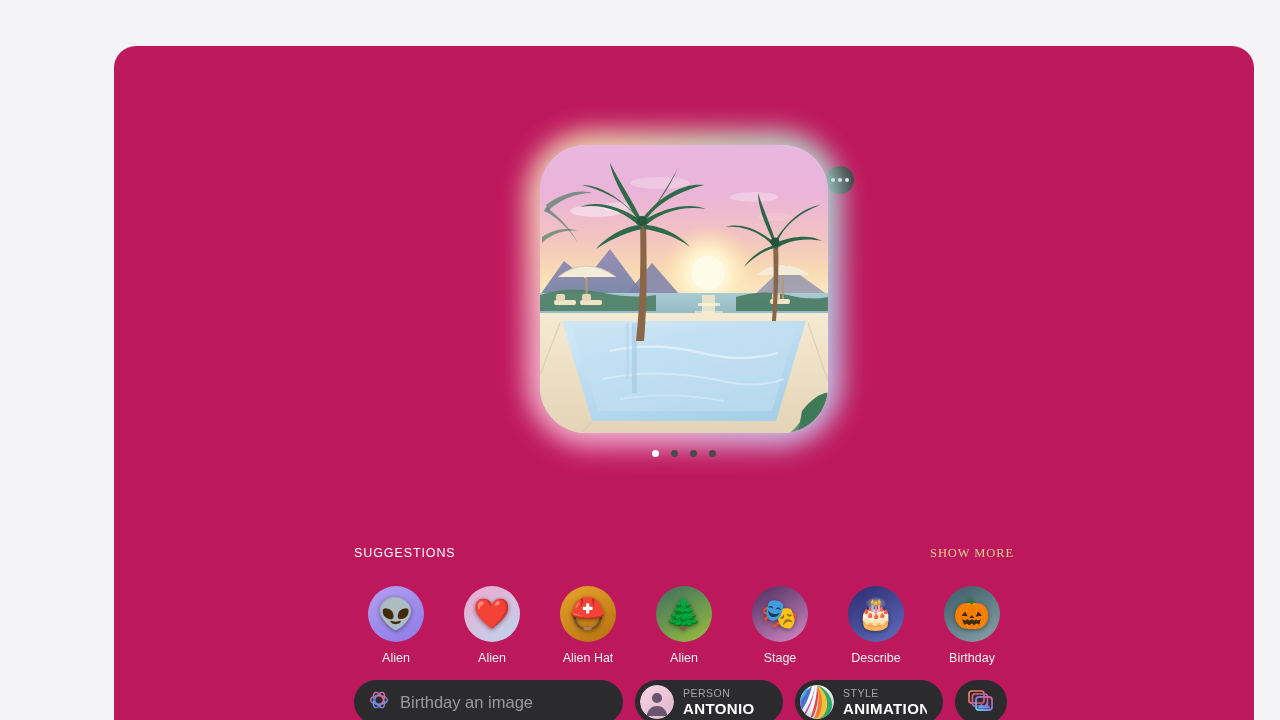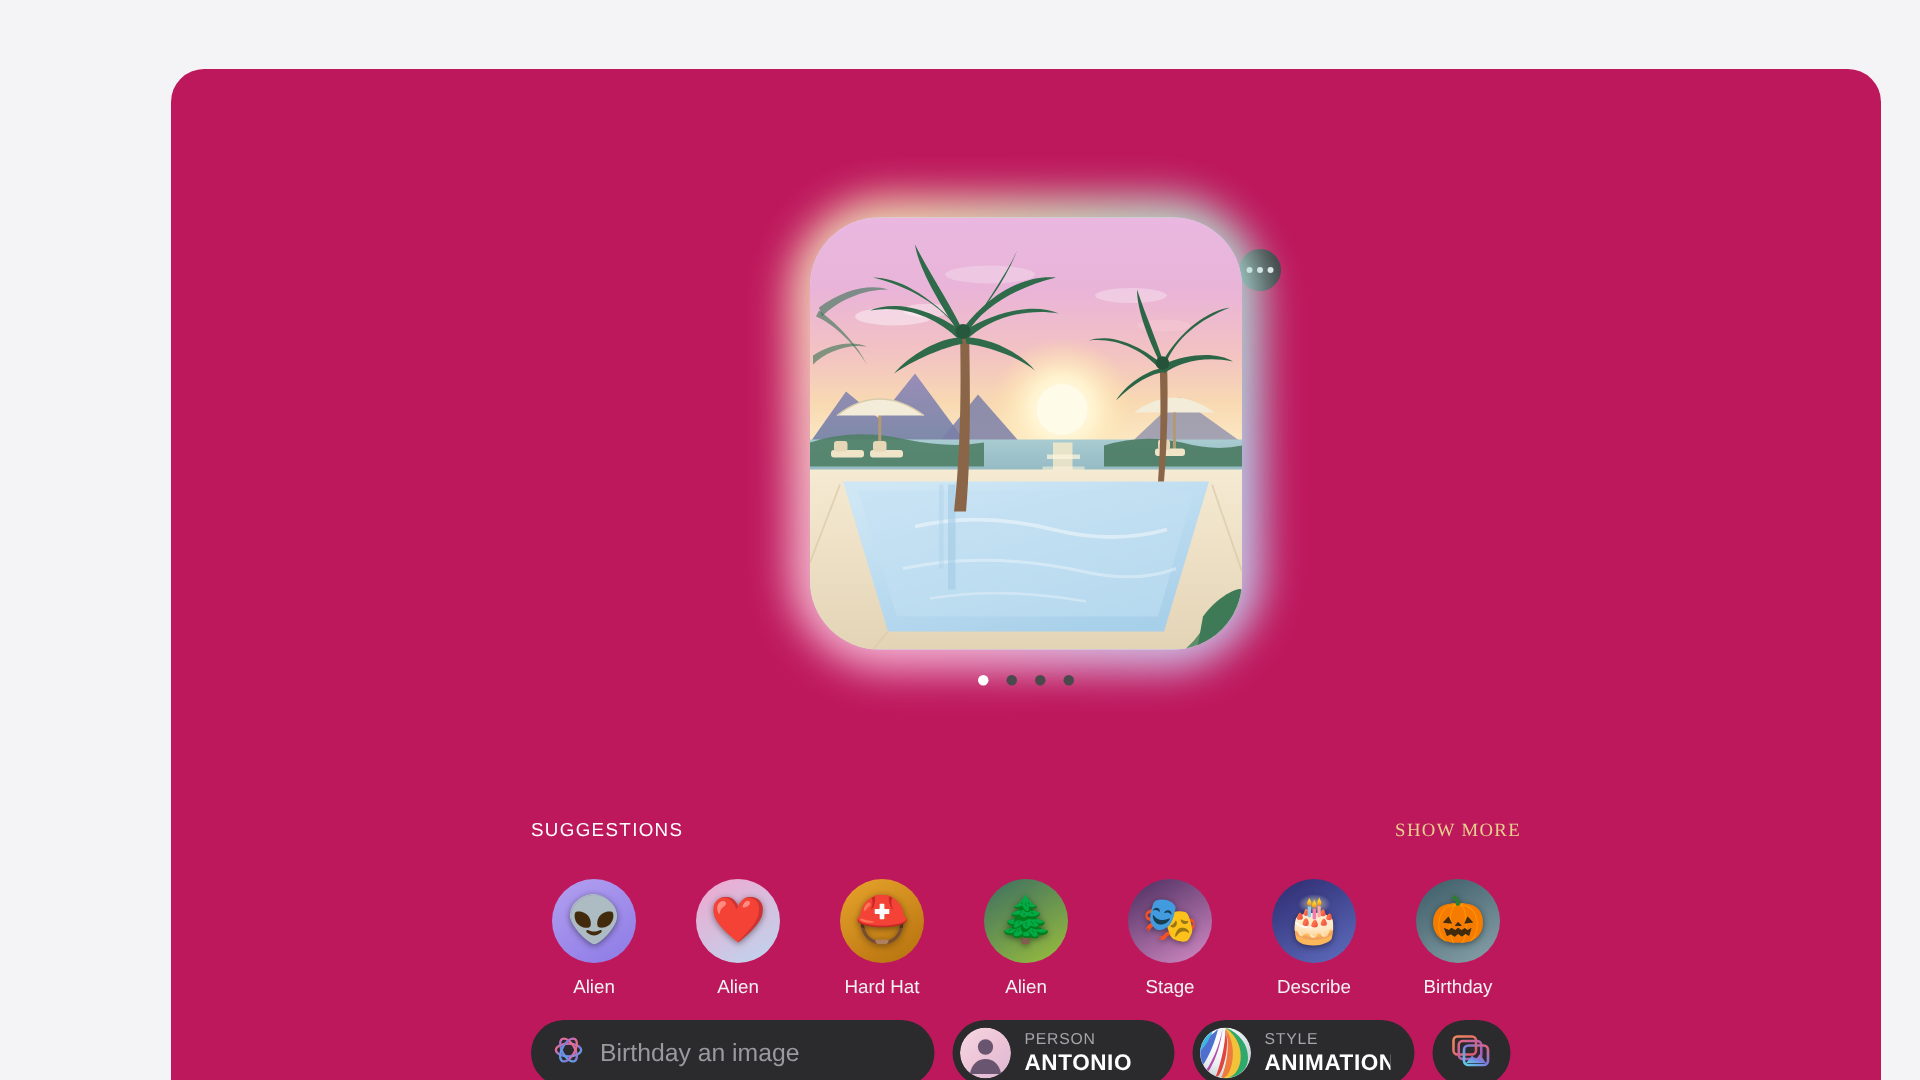--- a/index.html
+++ b/index.html
@@ -421,21 +421,21 @@
         <div class="suggestion-item">
           <div class="sugg-thumb" style="background: linear-gradient(150deg, rgb(240, 168, 207), rgb(188, 214, 238));">
             <span class="glyph">❤️</span>
           </div>
           <div class="sugg-label">Alien</div>
         </div>
         <div class="suggestion-item">
           <div class="sugg-thumb" style="background: linear-gradient(150deg, rgb(232, 164, 44), rgb(180, 112, 13));">
             <span class="glyph">⛑️</span>
           </div>
-          <div class="sugg-label">Hard Hat</div>
+          <div class="sugg-label">Alien Hat</div>
         </div>
         <div class="suggestion-item">
           <div class="sugg-thumb" style="background: linear-gradient(150deg, rgb(60, 110, 98), rgb(155, 191, 60));">
             <span class="glyph">🌲</span>
           </div>
           <div class="sugg-label">Alien</div>
         </div>
         <div class="suggestion-item">
           <div class="sugg-thumb" style="background: linear-gradient(150deg, rgb(75, 45, 94), rgb(212, 140, 198));">
             <span class="glyph">🎭</span>

